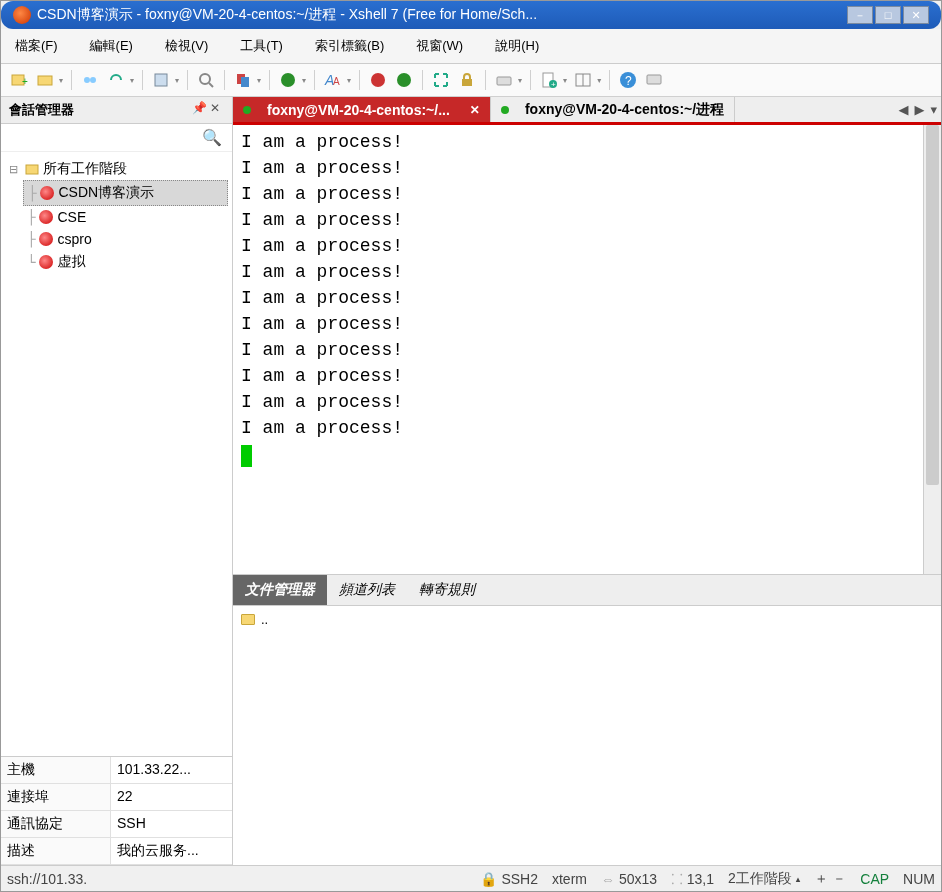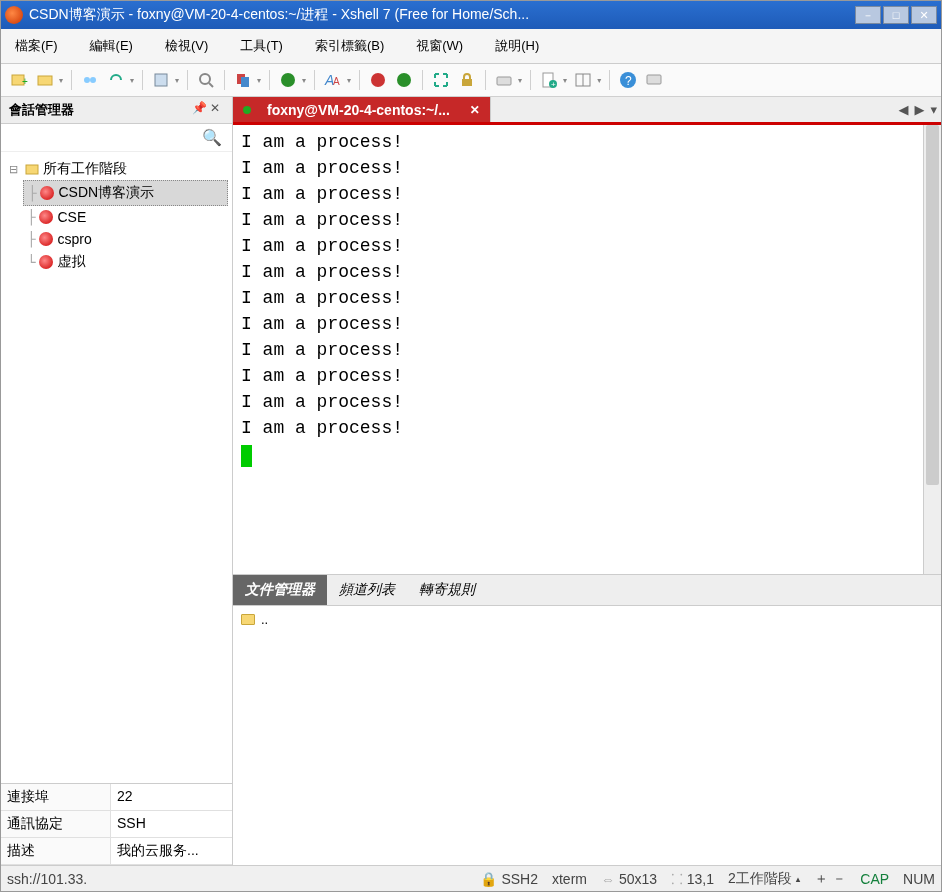--- a/index.html
+++ b/index.html
@@ -1,17 +1,17 @@
 <!DOCTYPE html>
 <html><head>
 <meta charset="utf-8">
 <style>
 * { box-sizing: border-box; margin: 0; padding: 0; }
 body { font-family: "Microsoft YaHei", sans-serif; font-size: 13px; background: #f0f0f0; width: 942px; height: 892px; overflow: hidden; display: flex; flex-direction: column; border: 1px solid #999; }
-.titlebar { background: linear-gradient(#2a6fd0, #1e5bb8); color: #fff; height: 28px; display: flex; align-items: center; padding: 0 4px; }
+.titlebar { background: linear-gradient(#2a6fd0, #1e5bb8); color: #fff; height: 28px; display: flex; align-items: center; padding: 0 12px; border-radius: 12px; }
 .titlebar-icon { width: 18px; height: 18px; background: radial-gradient(circle at 40% 40%, #ff8844, #cc3300); border-radius: 50%; margin-right: 6px; }
 .titlebar-text { flex: 1; font-size: 14px; white-space: nowrap; overflow: hidden; text-overflow: ellipsis; }
 .win-btns { display: flex; gap: 0; }
 .win-btn { width: 26px; height: 18px; background: #b8c8e0; border: 1px solid #7a8aa0; display: flex; align-items: center; justify-content: center; font-size: 11px; margin-left: 2px; }
 .menubar { background: #f5f5f5; border-bottom: 1px solid #ccc; padding: 4px 6px; display: flex; gap: 16px; }
 .menu-item { padding: 4px 8px; cursor: pointer; }
 .toolbar { background: #fafafa; border-bottom: 1px solid #d0d0d0; padding: 4px 6px; display: flex; align-items: center; gap: 2px; flex-wrap: nowrap; overflow: hidden; }
 .tb-btn { width: 24px; height: 24px; display: flex; align-items: center; justify-content: center; cursor: pointer; border-radius: 2px; }
 .tb-sep { width: 1px; height: 20px; background: #d0d0d0; margin: 0 4px; }
 .dd { font-size: 8px; color: #888; margin-left: -2px; padding: 0 2px; cursor: pointer; }
@@ -241,20 +241,24 @@
           </div>
           <div class="tree-item">
             <span class="tree-line">└</span>
             <span class="swirl"></span>
             <span>虚拟</span>
           </div>
         </div>
     </div>
     <div class="props" id="props-grid">
         <div class="prop-row">
+          <div class="prop-k">主機</div>
+          <div class="prop-v">101.33.22...</div>
+        </div>
+        <div class="prop-row">
           <div class="prop-k">連接埠</div>
           <div class="prop-v">22</div>
         </div>
         <div class="prop-row">
           <div class="prop-k">通訊協定</div>
           <div class="prop-v">SSH</div>
         </div>
         <div class="prop-row">
           <div class="prop-k">描述</div>
           <div class="prop-v">我的云服务...</div>
@@ -262,20 +266,24 @@
       </div>
   </div>
 
   <div class="main">
     <div class="tabs-row">
       <div class="tab active">
         <span class="dot green"></span>
         <span>foxny@VM-20-4-centos:~/...</span>
         <span class="tab-close">✕</span>
       </div>
+      <div class="tab">
+        <span class="dot green"></span>
+        <span>foxny@VM-20-4-centos:~/进程</span>
+      </div>
       <div style="flex:1"></div>
       <div class="tabs-nav">
         <span>◀</span>
         <span>▶</span>
         <span>▾</span>
       </div>
     </div>
 
     <div class="terminal" id="terminal">
       <div class="term-line">I am a process!</div>

